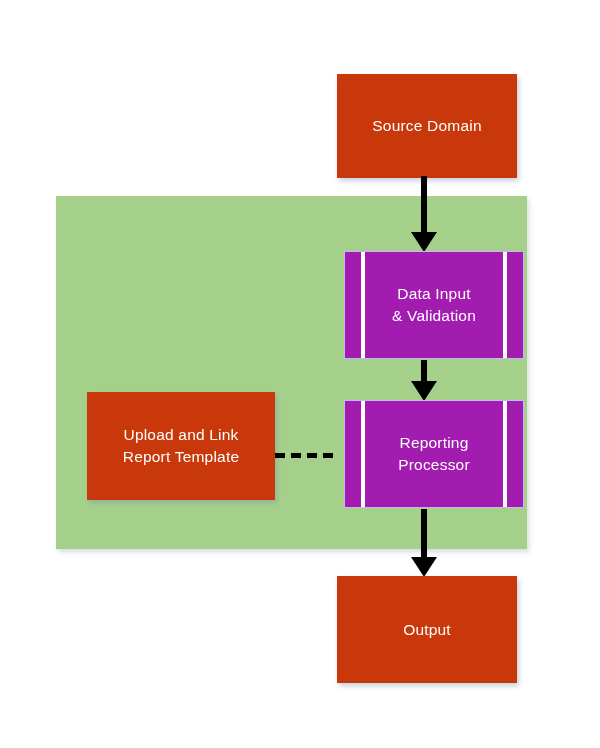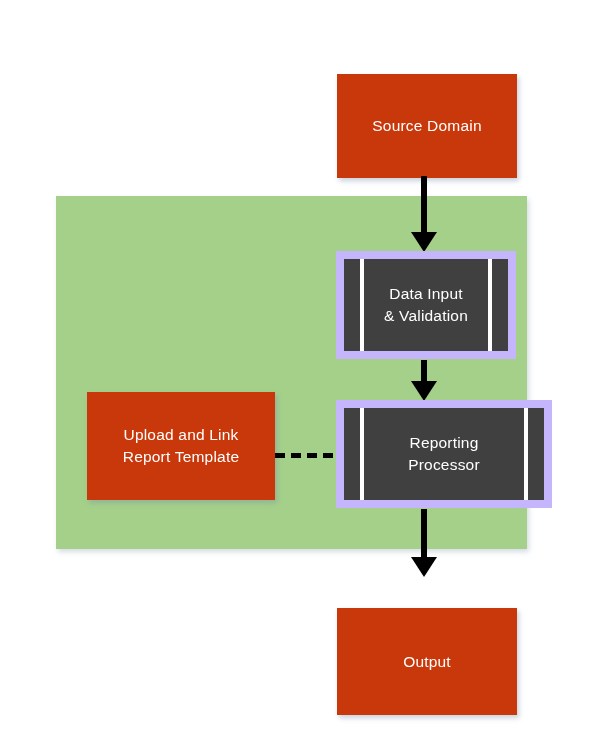--- a/index.html
+++ b/index.html
@@ -56,56 +56,56 @@
     left: 337px;
     top: 74px;
     width: 180px;
     height: 104px;
   }
   #output-box {
     left: 337px;
     top: 576px;
     width: 180px;
     height: 107px;
-    margin-top: 32px;
   }
   #upload-template-box {
     left: 87px;
     top: 392px;
     width: 188px;
     height: 108px;
   }
 
   
   .proc-box {
     position: absolute;
-    background: #404040;
-    border: 8px solid #c4b5fd;
+    background: #a21caf;
+    border: 1px solid #c4b5fd;
     box-sizing: border-box;
+    margin-left: 8px;
   }
   .proc-box .rail {
     position: absolute;
     top: 0;
     bottom: 0;
     width: 4px;
     background: #ffffff;
   }
   .proc-box .rail.left  { left: 16px; }
   .proc-box .rail.right { right: 16px; }
 
   #data-input-box {
     left: 336px;
     top: 251px;
     width: 180px;
     height: 108px;
   }
   #reporting-processor-box {
     left: 336px;
     top: 400px;
-    width: 216px;
+    width: 180px;
     height: 108px;
   }
 
   
   .arrow {
     position: absolute;
     width: 30px;
   }
   .arrow .shaft {
     position: absolute;

